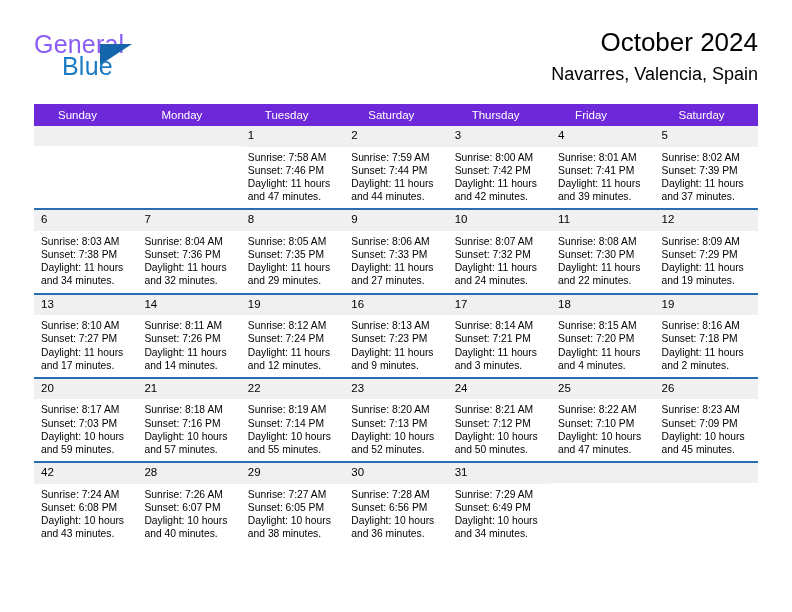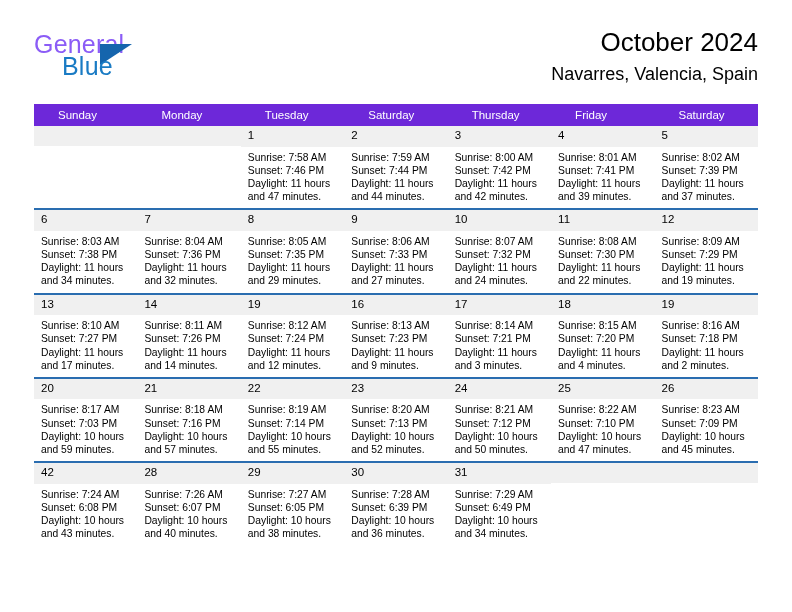--- a/index.html
+++ b/index.html
@@ -441,21 +441,21 @@
               <div>Sunrise: 7:27 AM</div>
               <div>Sunset: 6:05 PM</div>
               <div>Daylight: 10 hours</div>
               <div>and 38 minutes.</div>
             </div>
           </td>
           <td class="cell">
             <div class="daynum">30</div>
             <div class="info">
               <div>Sunrise: 7:28 AM</div>
-              <div>Sunset: 6:39 PM</div>
+              <div>Sunset: 6:56 PM</div>
               <div>Daylight: 10 hours</div>
               <div>and 36 minutes.</div>
             </div>
           </td>
           <td class="cell">
             <div class="daynum">31</div>
             <div class="info">
               <div>Sunrise: 7:29 AM</div>
               <div>Sunset: 6:49 PM</div>
               <div>Daylight: 10 hours</div>

